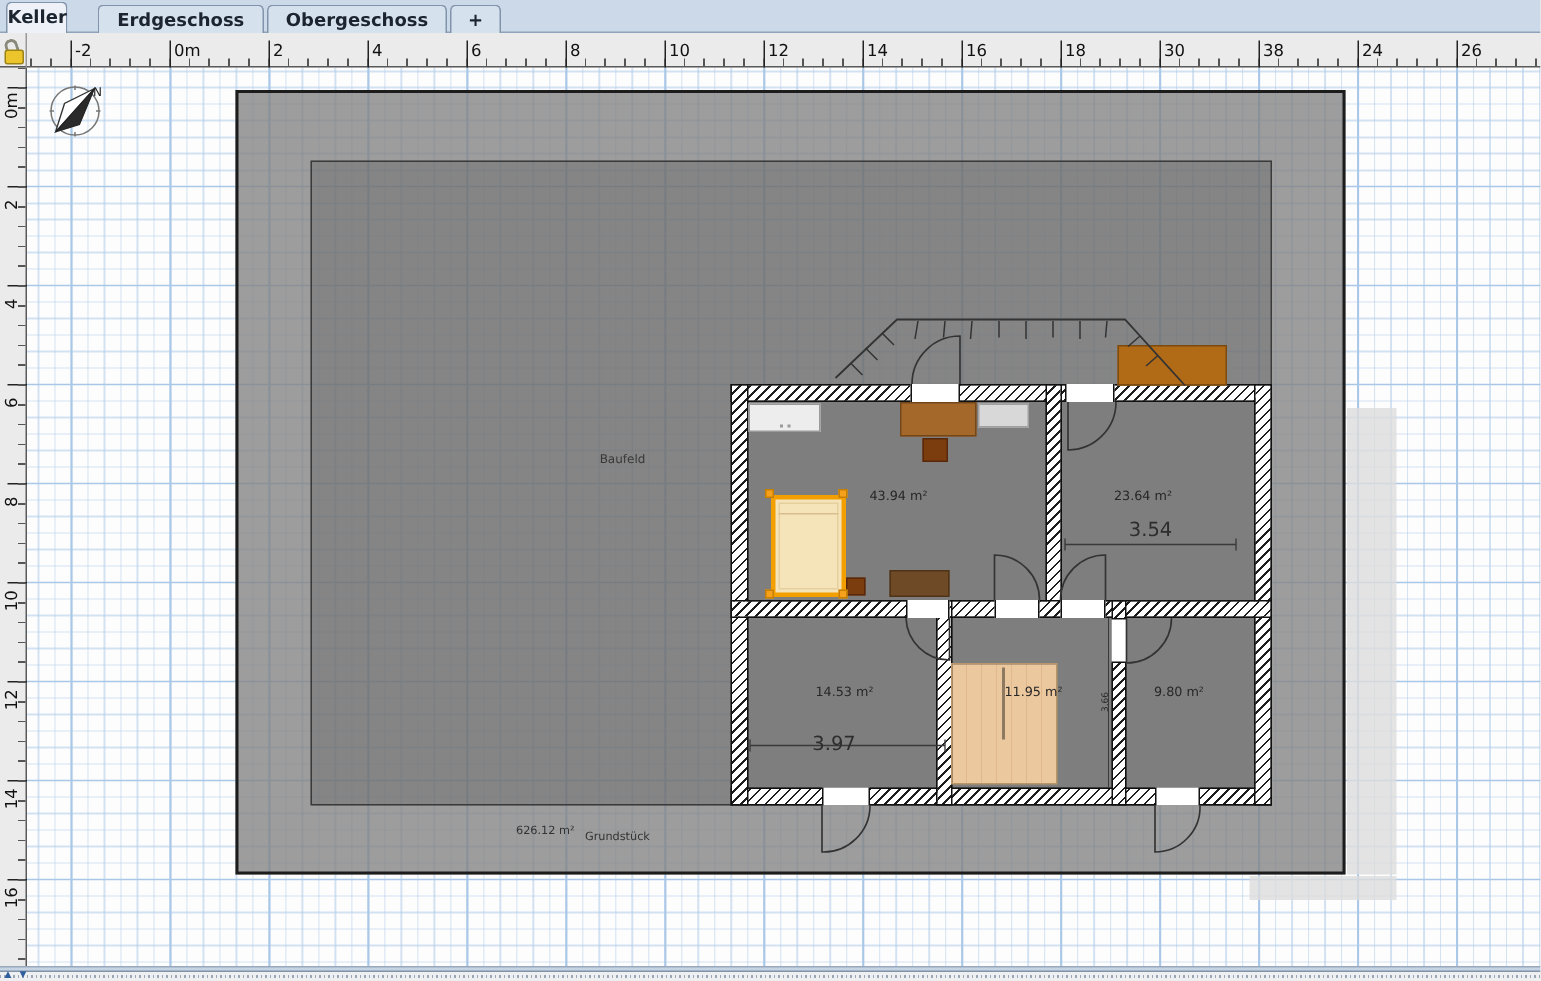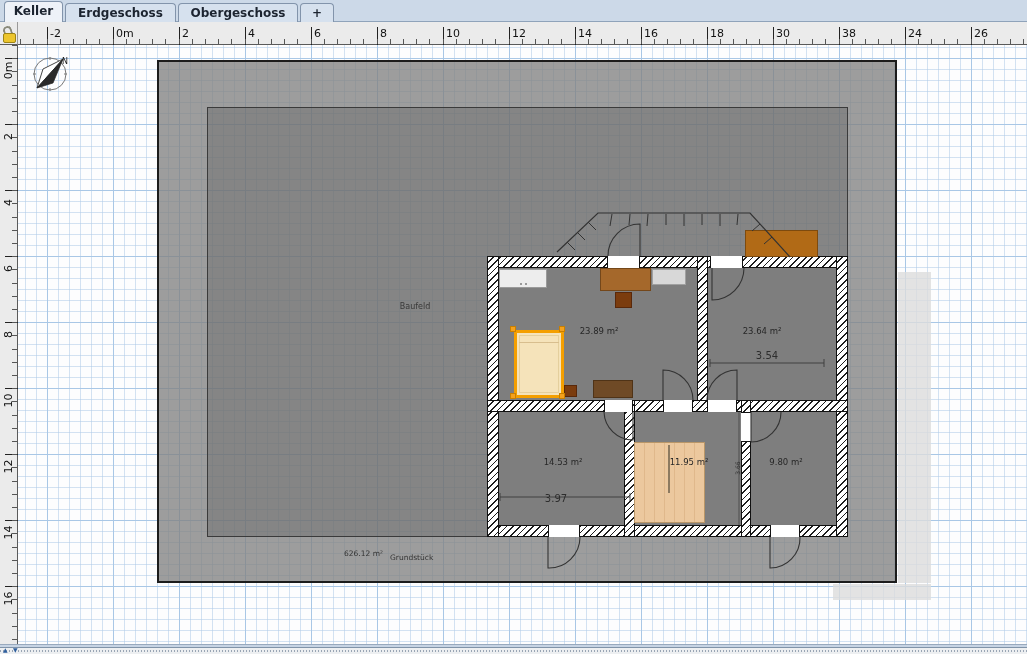--- a/index.html
+++ b/index.html
@@ -45,21 +45,21 @@
   #sideboard{left:593px;top:380px;width:40px;height:18px;background:#6f4a26;border:1px solid #4f3317;}
   #dresserout{left:745px;top:230px;width:73px;height:27px;background:#b16a16;border:1px solid #7d4a0e;}
   #stairs{left:634px;top:442px;width:71px;height:81px;border:1px solid #b99668;
     background:repeating-linear-gradient(90deg,#ecc89e 0 9px,#e0b88b 9px 10px);}
   #stairs .rail{position:absolute;left:33px;top:2px;width:2px;height:48px;background:#8d7a60;}
 
   #svgoverlay{position:absolute;inset:0;z-index:5;pointer-events:none;}
 
   .arealabel{position:absolute;font-size:8.5px;color:#272727;transform:translate(-50%,-50%);
     white-space:nowrap;z-index:6;}
-  .dimlabel{position:absolute;font-size:10px;color:#2d2d2d;transform:translate(-50%,-100%);
+  .dimlabel{position:absolute;font-size:13px;color:#2d2d2d;transform:translate(-50%,-100%);
     white-space:nowrap;z-index:6;}
   #dim-v{transform:translate(-50%,-50%) rotate(-90deg);font-size:6px;}
   #plotlabel1{left:344px;top:549px;font-size:7.5px;color:#333;position:absolute;z-index:6;}
   #plotlabel2{left:390px;top:553px;font-size:7.5px;color:#333;position:absolute;z-index:6;}
   #baufeldlabel{left:415px;top:306px;font-size:8px;color:#383838;}
 
   
   #tabbar{position:absolute;left:0;top:0;width:1027px;height:22px;background:#ccd9e8;
     border-bottom:1px solid #8fa3ba;z-index:30;}
   .tab{position:absolute;top:3px;height:19px;background:#d6e1ee;border:1px solid #8294ab;
@@ -202,35 +202,35 @@
       <line x1="50" y1="57" x2="50" y2="60" stroke="#777"></line>
         <line x1="50" y1="88" x2="50" y2="91" stroke="#777"></line>
       <line x1="33" y1="74" x2="36" y2="74" stroke="#777"></line>
         <line x1="64" y1="74" x2="67" y2="74" stroke="#777"></line>
       <path d="M37,88 L63,59 L43,69 Z" fill="#fff" stroke="#333" stroke-width="0.9"></path>
       <path d="M37,88 L63,59 L53,83 Z" fill="#2a2a2a" stroke="#222" stroke-width="0.7"></path>
       <text x="62" y="64" font-size="8" fill="#222">N</text>
     </g>
   </svg>
 
-  <div class="arealabel" style="left:599px;top:331px;">23.89 m²</div>
+  <div class="arealabel" style="left:599px;top:331px;">43.94 m²</div>
   <div class="arealabel" style="left:762px;top:331px;">23.64 m²</div>
   <div class="arealabel" style="left:563px;top:462px;">14.53 m²</div>
   <div class="arealabel" style="left:689px;top:462px;">11.95 m²</div>
   <div class="arealabel" style="left:786px;top:462px;">9.80 m²</div>
   <div class="arealabel" id="baufeldlabel">Baufeld</div>
   <div id="plotlabel1">626.12 m²</div>
   <div id="plotlabel2">Grundstück</div>
   <div class="dimlabel" style="left:767px;top:361px;">3.54</div>
   <div class="dimlabel" style="left:556px;top:504px;text-align:right;">3.97</div>
   <div class="dimlabel" id="dim-v" style="left:737px;top:468px;">3.66</div>
 </div>
 
 <div id="tabbar">
-  <div class="tab sel" style="left:4px;width:59px;">Keller</div>
+  <div class="tab sel" style="left:4px;width:41px;">Keller</div>
   <div class="tab" style="left:65px;width:111px;">Erdgeschoss</div>
   <div class="tab" style="left:178px;width:120px;">Obergeschoss</div>
   <div class="tab" style="left:300px;width:34px;font-weight:700;">+</div>
 </div>
 
 <div id="ruler-top">
     <div class="tick-t" style="left: 47px;"></div>
     <div class="lab-t" style="left: 50px;">-2</div>
     <div class="tick-t" style="left: 113px;"></div>
     <div class="lab-t" style="left: 116px;">0m</div>

